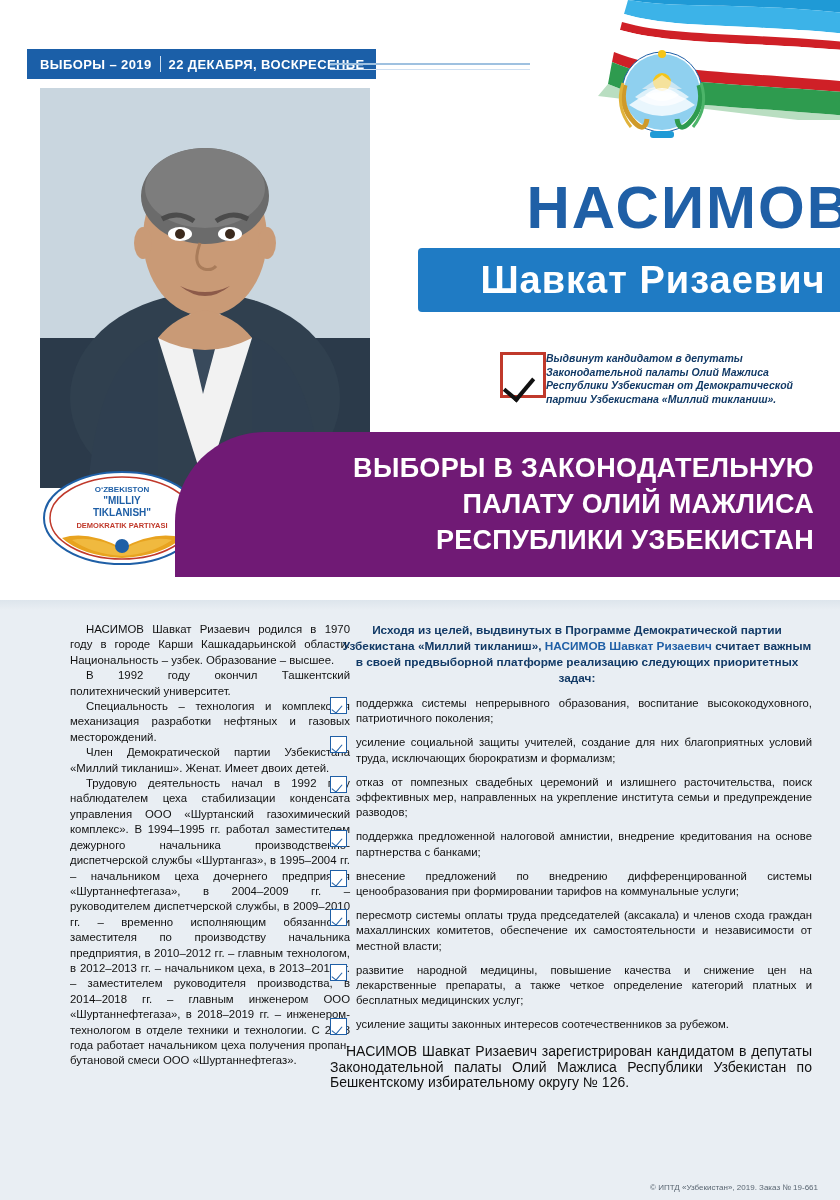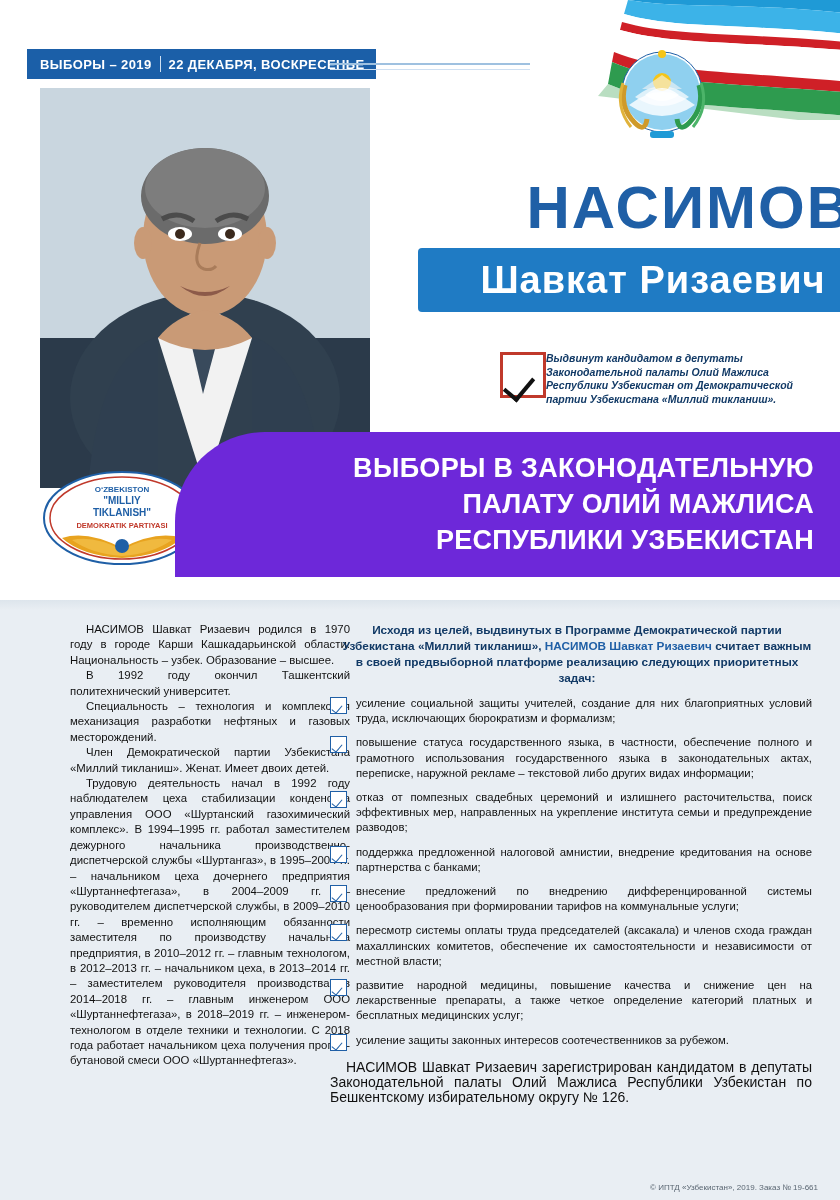--- a/index.html
+++ b/index.html
@@ -65,21 +65,21 @@
     transform:rotate(40deg);
   }
   .nominate p{
     margin:0;font-size:10.5px;line-height:13.5px;font-weight:bold;font-style:italic;
     color:#123a66;text-align:left;
   }
 
   
   .banner{
     position:absolute;left:175px;top:432px;width:665px;height:145px;
-    background:#6d28d9;border-radius:90px 0 0 0;
+    background:#701a75;border-radius:90px 0 0 0;
   }
   .banner .ttl{
     position:absolute;right:26px;top:18px;width:610px;text-align:right;
     color:#fff;font-size:27px;font-weight:bold;line-height:36px;letter-spacing:.3px;
   }
 
   
   .party-logo{position:absolute;left:42px;top:468px;width:160px;height:100px;}
 
   
@@ -236,25 +236,25 @@
     </div>
 
     <div class="col-right">
       <p class="intro">
         <span>Исходя из целей, выдвинутых в Программе Демократической партии Узбекистана «Миллий тикланиш», </span><span class="hl">НАСИМОВ Шавкат Ризаевич</span><span> считает важным в своей предвыборной платформе реализацию следующих приоритетных задач:</span>
       </p>
 
       <ul class="tasks">
         <li>
             <span class="cb"></span>
+            <span class="txt">поддержка системы непрерывного образования, воспитание высококодуховного, патриотичного поколения;</span>
+          </li>
+        <li>
+            <span class="cb"></span>
             <span class="txt">усиление социальной защиты учителей, создание для них благоприятных условий труда, исключающих бюрократизм и формализм;</span>
-          </li>
-        <li>
-            <span class="cb"></span>
-            <span class="txt">повышение статуса государственного языка, в частности, обеспечение полного и грамотного использования государственного языка в законодательных актах, переписке, наружной рекламе – текстовой либо других видах информации;</span>
           </li>
         <li>
             <span class="cb"></span>
             <span class="txt">отказ от помпезных свадебных церемоний и излишнего расточительства, поиск эффективных мер, направленных на укрепление института семьи и предупреждение разводов;</span>
           </li>
         <li>
             <span class="cb"></span>
             <span class="txt">поддержка предложенной налоговой амнистии, внедрение кредитования на основе партнерства с банками;</span>
           </li>
         <li>

